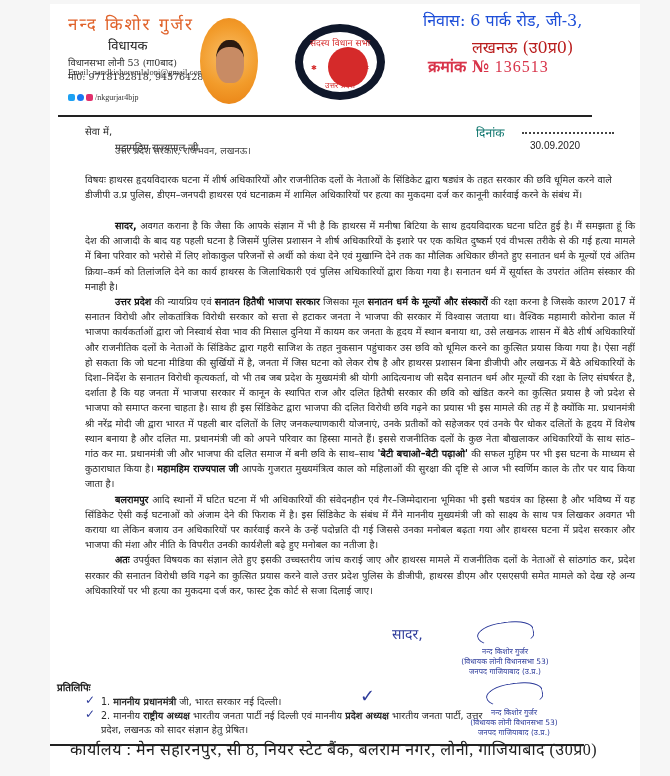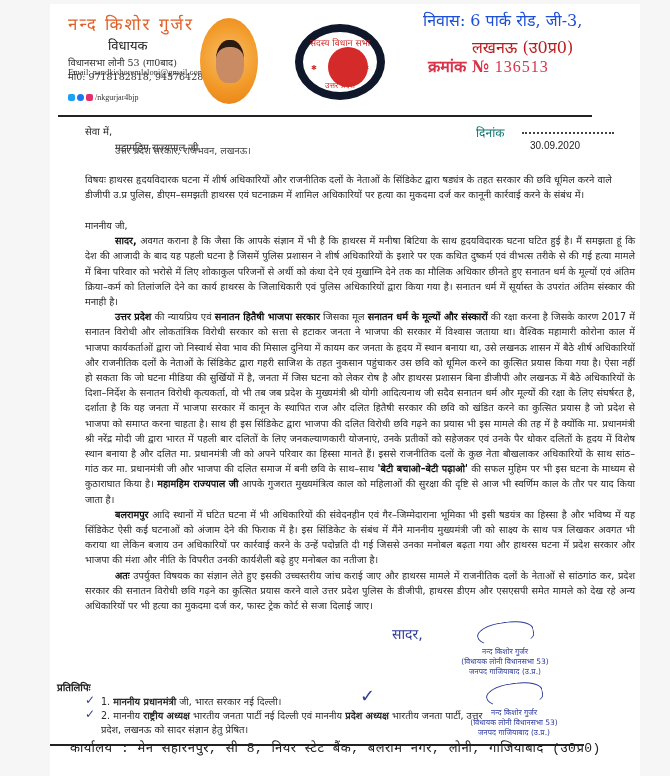--- a/index.html
+++ b/index.html
@@ -59,21 +59,21 @@
   .sadar { left:392px; top:624px; font-size:14px; color:#2d3b9a; }
   .sig { text-align:center; color:#2d3b9a; font-size:7.5px; line-height:10px; }
   .sig .scribble { display:block; width:55px; height:22px; margin:0 auto 1px; border:1.5px solid #2d3b9a; border-radius:50% 50% 40% 60%; border-bottom-color:transparent; transform:rotate(-8deg); }
   .sig1 { left:450px; top:622px; width:110px; }
   .sig2 { left:454px; top:683px; width:120px; }
   .prati-lbl { left:57px; top:680px; font-size:10px; font-weight:bold; color:#222; }
   .cc { left:57px; top:695px; width:420px; font-size:9.6px; line-height:14px; }
   .cc .item { position:relative; padding-left:16px; }
   .tick { position:absolute; left:0; top:-2px; font-size:12px; color:#2d3b9a; }
   .tick-big { left:360px; top:685px; font-size:18px; color:#2d3b9a; }
-  .footer { left:70px; top:738px; font-size:13px; color:#222; white-space:nowrap; letter-spacing:0.5px; font-family:Liberation Mono, monospace; }
+  .footer { left:70px; top:738px; font-size:16px; color:#222; white-space:nowrap; letter-spacing:0.5px; font-family:Liberation Serif, serif; }
 </style>
 </head>
 <body>
 
 <div class="sheet"></div>
 
 <div class="abs name-title">नन्द किशोर गुर्जर</div>
 <div class="abs desig">विधायक</div>
 <div class="abs line-sm" style="left:68px;top:56px;">विधानसभा लोनी 53 (गा0बाद)</div>
 <div class="abs line-sm" style="left:68px;top:70px;">मो0: 9718182818, 9457642818</div>
@@ -108,25 +108,24 @@
 <div class="abs rule-top"></div>
 
 <div class="abs txt salut">सेवा में,</div>
 <div class="abs date-lbl">दिनांक</div>
 <div class="abs date-dots"></div>
 <div class="abs date-val">30.09.2020</div>
 <div class="abs txt to1">महामहिम राज्यपाल जी</div>
 <div class="abs txt to2">उत्तर प्रदेश सरकार, राजभवन, लखनऊ।</div>
 
 <div class="abs txt subject">
-  <p><span>विषयः</span> <span>हाथरस हृदयविदारक घटना में शीर्ष अधिकारियों और राजनीतिक दलों के नेताओं के सिंडिकेट द्वारा षड्यंत्र के तहत सरकार की छवि धूमिल करने वाले डीजीपी उ.प्र पुलिस, डीएम–समझती हाथरस एवं घटनाक्रम में शामिल अधिकारियों पर हत्या का मुकदमा दर्ज कर कानूनी कार्रवाई करने के संबंध में।</span></p>
+  <p><span>विषयः</span> <span>हाथरस हृदयविदारक घटना में शीर्ष अधिकारियों और राजनीतिक दलों के नेताओं के सिंडिकेट द्वारा षड्यंत्र के तहत सरकार की छवि धूमिल करने वाले डीजीपी उ.प्र पुलिस, डीएम–जनपदी हाथरस एवं घटनाक्रम में शामिल अधिकारियों पर हत्या का मुकदमा दर्ज कर कानूनी कार्रवाई करने के संबंध में।</span></p>
 </div>
 
 <div class="abs txt body">
-  <div>माननीय जी,</div>
   <p><b>सादर,</b><span> अवगत कराना है कि जैसा कि आपके संज्ञान में भी है कि हाथरस में मनीषा बिटिया के साथ हृदयविदारक घटना घटित हुई है। मैं समझता हूं कि देश की आजादी के बाद यह पहली घटना है जिसमें पुलिस प्रशासन ने शीर्ष अधिकारियों के इशारे पर एक कथित दुष्कर्म एवं वीभत्स तरीके से की गई हत्या मामले में बिना परिवार को भरोसे में लिए शोकाकुल परिजनों से अर्थी को कंधा देने एवं मुखाग्नि देने तक का मौलिक अधिकार छीनते हुए सनातन धर्म के मूल्यों एवं अंतिम क्रिया–कर्म को तिलांजलि देने का कार्य हाथरस के जिलाधिकारी एवं पुलिस अधिकारियों द्वारा किया गया है। सनातन धर्म में सूर्यास्त के उपरांत अंतिम संस्कार की मनाही है।</span></p>
   <p><b>उत्तर प्रदेश</b><span> की न्यायप्रिय एवं </span><b>सनातन हितैषी भाजपा सरकार</b><span> जिसका मूल </span><b>सनातन धर्म के मूल्यों और संस्कारों</b><span> की रक्षा करना है जिसके कारण 2017 में सनातन विरोधी और लोकतांत्रिक विरोधी सरकार को सत्ता से हटाकर जनता ने भाजपा की सरकार में विश्वास जताया था। वैश्विक महामारी कोरोना काल में भाजपा कार्यकर्ताओं द्वारा जो निस्वार्थ सेवा भाव की मिसाल दुनिया में कायम कर जनता के हृदय में स्थान बनाया था, उसे लखनऊ शासन में बैठे शीर्ष अधिकारियों और राजनीतिक दलों के नेताओं के सिंडिकेट द्वारा गहरी साजिश के तहत नुकसान पहुंचाकर उस छवि को धूमिल करने का कुत्सित प्रयास किया गया है। ऐसा नहीं हो सकता कि जो घटना मीडिया की सुर्खियों में है, जनता में जिस घटना को लेकर रोष है और हाथरस प्रशासन बिना डीजीपी और लखनऊ में बैठे अधिकारियों के दिशा–निर्देश के सनातन विरोधी कृत्यकर्ता, वो भी तब जब प्रदेश के मुख्यमंत्री श्री योगी आदित्यनाथ जी सदैव सनातन धर्म और मूल्यों की रक्षा के लिए संघर्षरत है, दर्शाता है कि यह जनता में भाजपा सरकार में कानून के स्थापित राज और दलित हितैषी सरकार की छवि को खंडित करने का कुत्सित प्रयास है जो प्रदेश से भाजपा को समाप्त करना चाहता है। साथ ही इस सिंडिकेट द्वारा भाजपा की दलित विरोधी छवि गढ़ने का प्रयास भी इस मामले की तह में है क्योंकि मा. प्रधानमंत्री श्री नरेंद्र मोदी जी द्वारा भारत में पहली बार दलितों के लिए जनकल्याणकारी योजनाएं, उनके प्रतीकों को सहेजकर एवं उनके पैर धोकर दलितों के हृदय में विशेष स्थान बनाया है और दलित मा. प्रधानमंत्री जी को अपने परिवार का हिस्सा मानते हैं। इससे राजनीतिक दलों के कुछ नेता बौखलाकर अधिकारियों के साथ सांठ–गांठ कर मा. प्रधानमंत्री जी और भाजपा की दलित समाज में बनी छवि के साथ–साथ </span><b>'बेटी बचाओ–बेटी पढ़ाओ'</b><span> की सफल मुहिम पर भी इस घटना के माध्यम से कुठाराघात किया है। </span><b>महामहिम राज्यपाल जी</b><span> आपके गुजरात मुख्यमंत्रित्व काल को महिलाओं की सुरक्षा की दृष्टि से आज भी स्वर्णिम काल के तौर पर याद किया जाता है।</span></p>
   <p><b>बलरामपुर</b><span> आदि स्थानों में घटित घटना में भी अधिकारियों की संवेदनहीन एवं गैर–जिम्मेदाराना भूमिका भी इसी षडयंत्र का हिस्सा है और भविष्य में यह सिंडिकेट ऐसी कई घटनाओं को अंजाम देने की फिराक में है। इस सिंडिकेट के संबंध में मैंने माननीय मुख्यमंत्री जी को साक्ष्य के साथ पत्र लिखकर अवगत भी कराया था लेकिन बजाय उन अधिकारियों पर कार्रवाई करने के उन्हें पदोन्नति दी गई जिससे उनका मनोबल बढ़ता गया और हाथरस घटना में प्रदेश सरकार और भाजपा की मंशा और नीति के विपरीत उनकी कार्यशैली बढ़े हुए मनोबल का नतीजा है।</span></p>
   <p><b>अतः</b><span> उपर्युक्त विषयक का संज्ञान लेते हुए इसकी उच्चस्तरीय जांच कराई जाए और हाथरस मामले में राजनीतिक दलों के नेताओं से सांठगांठ कर, प्रदेश सरकार की सनातन विरोधी छवि गढ़ने का कुत्सित प्रयास करने वाले उत्तर प्रदेश पुलिस के डीजीपी, हाथरस डीएम और एसएसपी समेत मामले को देख रहे अन्य अधिकारियों पर भी हत्या का मुकदमा दर्ज कर, फास्ट ट्रेक कोर्ट से सजा दिलाई जाए।</span></p>
 </div>
 
 <div class="abs sadar">सादर,</div>
 <div class="abs sig sig1">
   <span class="scribble"></span>
   <div>नन्द किशोर गुर्जर</div>

